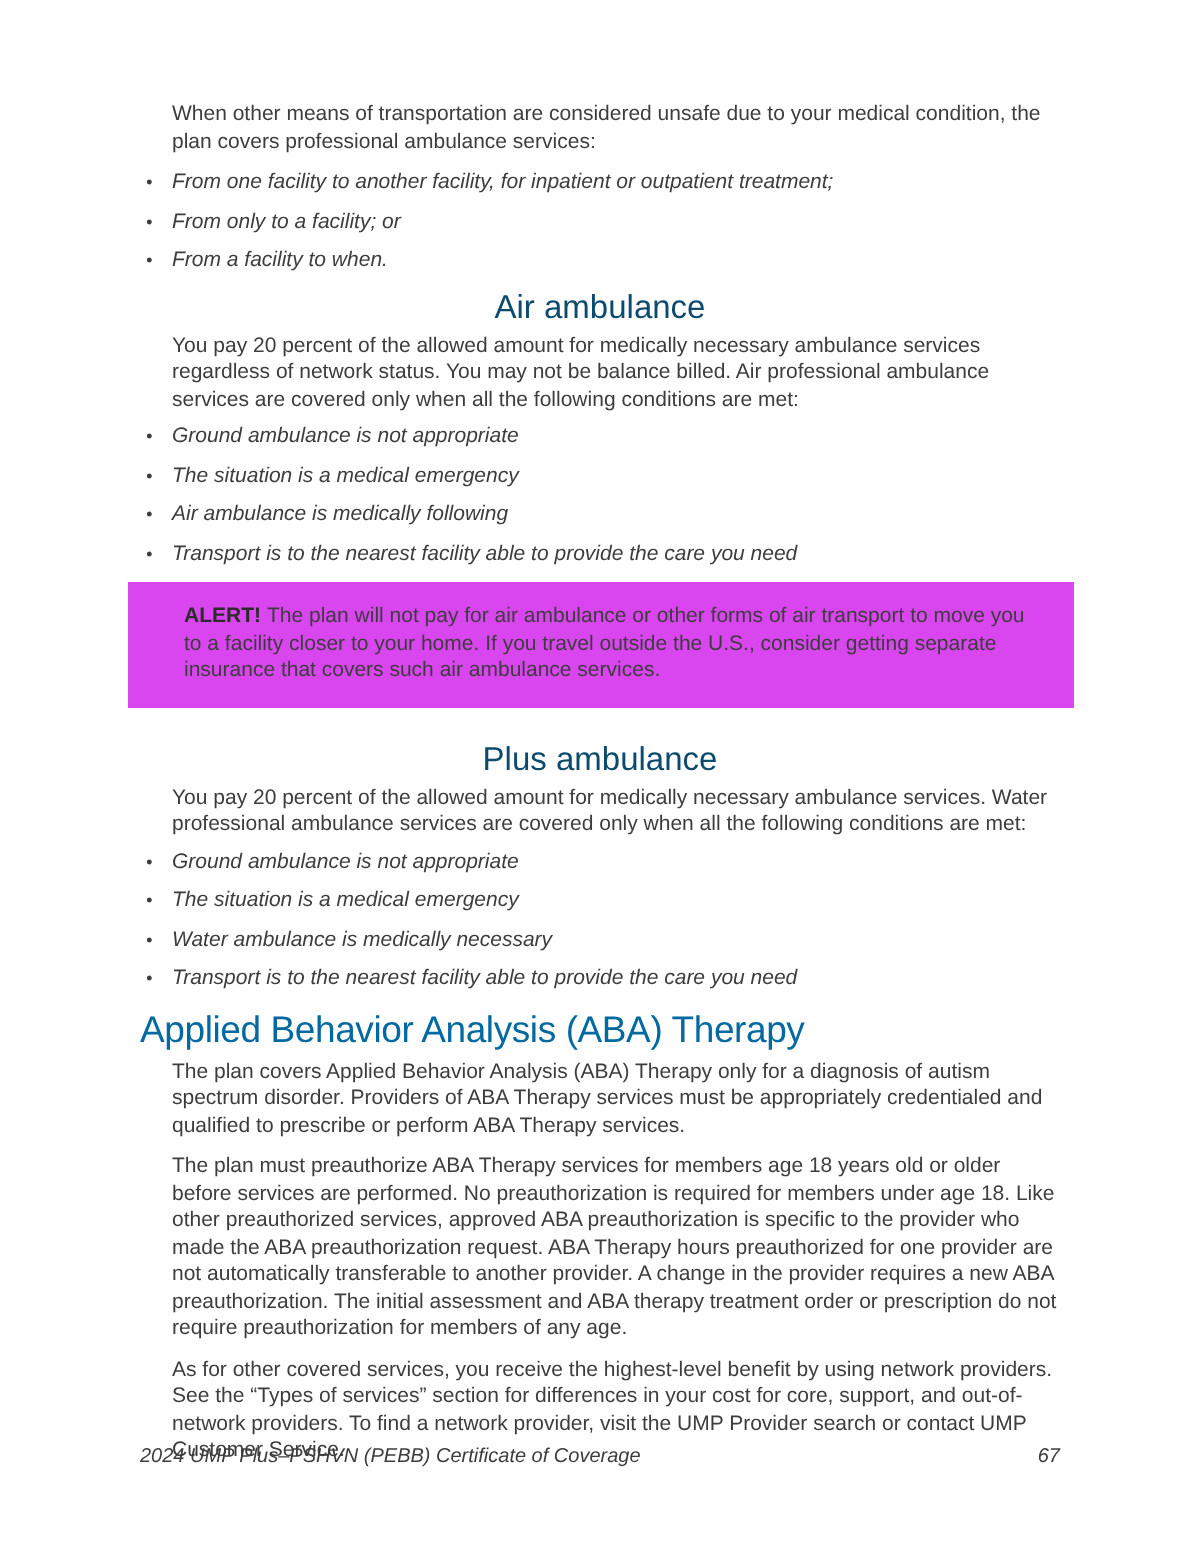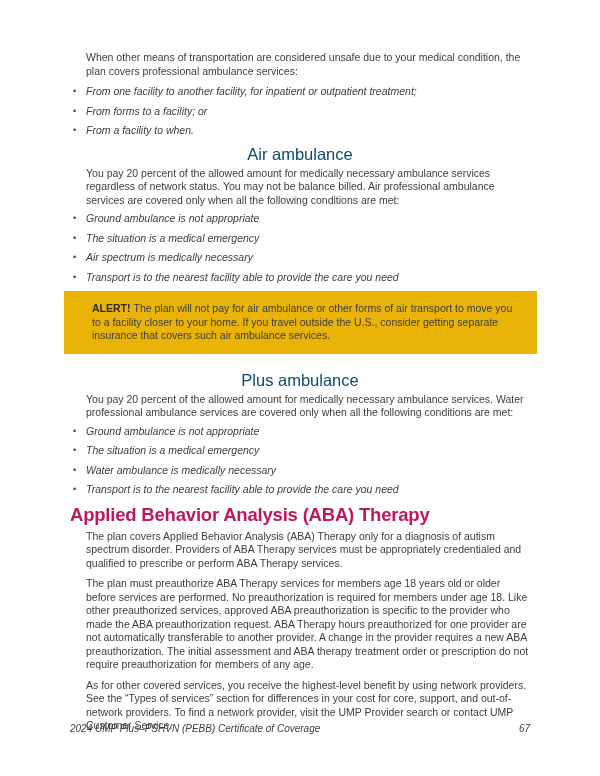--- a/index.html
+++ b/index.html
@@ -38,27 +38,27 @@
     font-size: 16.5px;
     line-height: 21px;
     font-weight: 400;
     color: #0c4a6e;
     margin: 0 0 2px 0;
     text-align: center;
   }
   h1.main-heading {
     font-size: 18.5px;
     line-height: 24px;
-    font-weight: 700;
-    color: #be185d;
+    font-weight: 400;
+    color: #0369a1;
     margin: 2px 0 3px 0;
     letter-spacing: -0.2px;
   }
   .alert-box {
-    background: #eab308;
+    background: #d946ef;
     margin: 7px -7px 16px -6px;
     padding: 11px 18px 11px 28px;
   }
   .alert-label {
     font-weight: 700;
     margin-right: 3px;
     color: #2c2c2c;
   }
   .page-footer {
     position: absolute;
@@ -74,31 +74,31 @@
 </style>
 </head>
 <body>
 
 <main>
 
   <p class="body-text">When other means of transportation are considered unsafe due to your medical condition, the plan covers professional ambulance services:</p>
 
   <ul class="bullet-list">
     <li>From one facility to another facility, for inpatient or outpatient treatment;</li>
-    <li>From forms to a facility; or</li>
+    <li>From only to a facility; or</li>
     <li>From a facility to when.</li>
   </ul>
 
   <section>
     <h2 class="sub-heading">Air ambulance</h2>
     <p class="body-text" style="margin-bottom:5px;">You pay 20 percent of the allowed amount for medically necessary ambulance services regardless of network status. You may not be balance billed. Air professional ambulance services are covered only when all the following conditions are met:</p>
     <ul class="bullet-list" style="margin-top:0; margin-bottom:0;">
       <li>Ground ambulance is not appropriate</li>
       <li>The situation is a medical emergency</li>
-      <li>Air spectrum is medically necessary</li>
+      <li>Air ambulance is medically following</li>
       <li>Transport is to the nearest facility able to provide the care you need</li>
     </ul>
     <div class="alert-box">
       <p style="margin:0;"><span class="alert-label">ALERT!</span><span>The plan will not pay for air ambulance or other forms of air transport to move you to a facility closer to your home. If you travel outside the U.S., consider getting separate insurance that covers such air ambulance services.</span></p>
     </div>
   </section>
 
   <section>
     <h2 class="sub-heading">Plus ambulance</h2>
     <p class="body-text" style="margin-bottom:5px;">You pay 20 percent of the allowed amount for medically necessary ambulance services. Water professional ambulance services are covered only when all the following conditions are met:</p>

